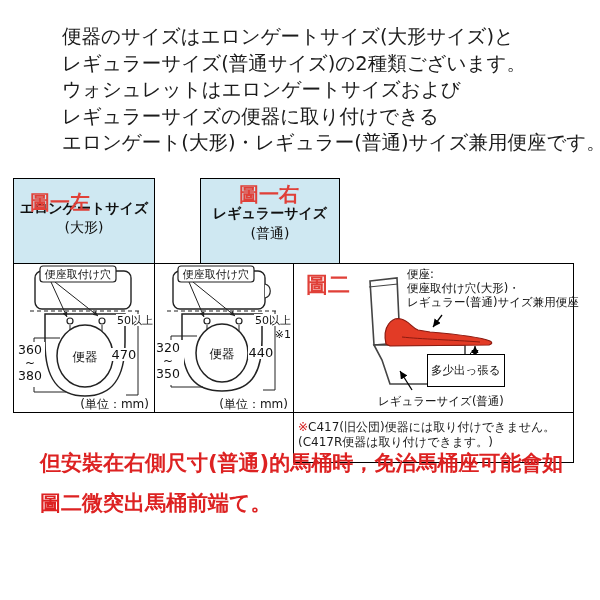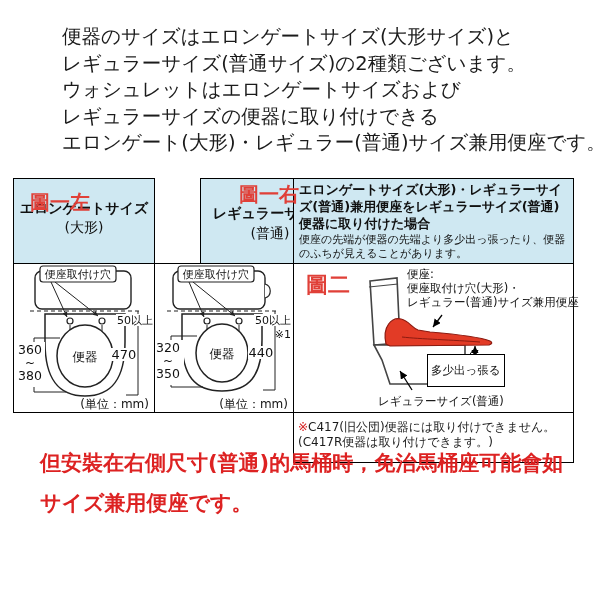--- a/index.html
+++ b/index.html
@@ -52,24 +52,20 @@
 
   <div class="cell hdr c1h">
     <span class="figlabel">圖一左</span>
     <div class="hdr-title t">エロンゲートサイズ</div>
     <div class="hdr-title s">(大形)</div>
   </div>
   <div class="cell hdr c2h">
     <span class="figlabel">圖一右</span>
     <div class="hdr-title t">レギュラーサイズ</div>
     <div class="hdr-title s">(普通)</div>
-  </div>
-  <div class="cell hdr c3h">
-    <div class="c3-heading">エロンゲートサイズ(大形)・レギュラーサイズ(普通)兼用便座をレギュラーサイズ(普通)便器に取り付けた場合</div>
-    <div class="c3-sub">便座の先端が便器の先端より多少出っ張ったり、便器のふちが見えることがあります。</div>
   </div>
 
   <div class="cell c1d">
     <svg class="diagram-svg" width="140" height="148" viewBox="0 0 140 148">
       <defs>
         <marker id="ahA" markerWidth="7" markerHeight="7" refX="5" refY="2.5" orient="auto">
           <path d="M0,0 L5,2.5 L0,5 Z" fill="#222"></path>
         </marker>
       </defs>
       <rect x="21" y="7" width="96" height="38" rx="7" fill="#fff" stroke="#222" stroke-width="1.4"></rect>
@@ -167,16 +163,16 @@
     <div class="overhangbox">多少出っ張る</div>
     <div class="bowllabel">レギュラーサイズ(普通)</div>
   </div>
 
   <div class="cell c3n">
     <span class="notemark">※</span><span>C417(旧公団)便器には取り付けできません。(C417R便器は取り付けできます。)</span>
   </div>
 
   <div class="warning">
     <div>但安裝在右側尺寸(普通)的馬桶時，免治馬桶座可能會如</div>
-    <div>サイズ兼用便座です。</div>
+    <div>圖二微突出馬桶前端て。</div>
   </div>
 
 </div>
 
 </body></html>

